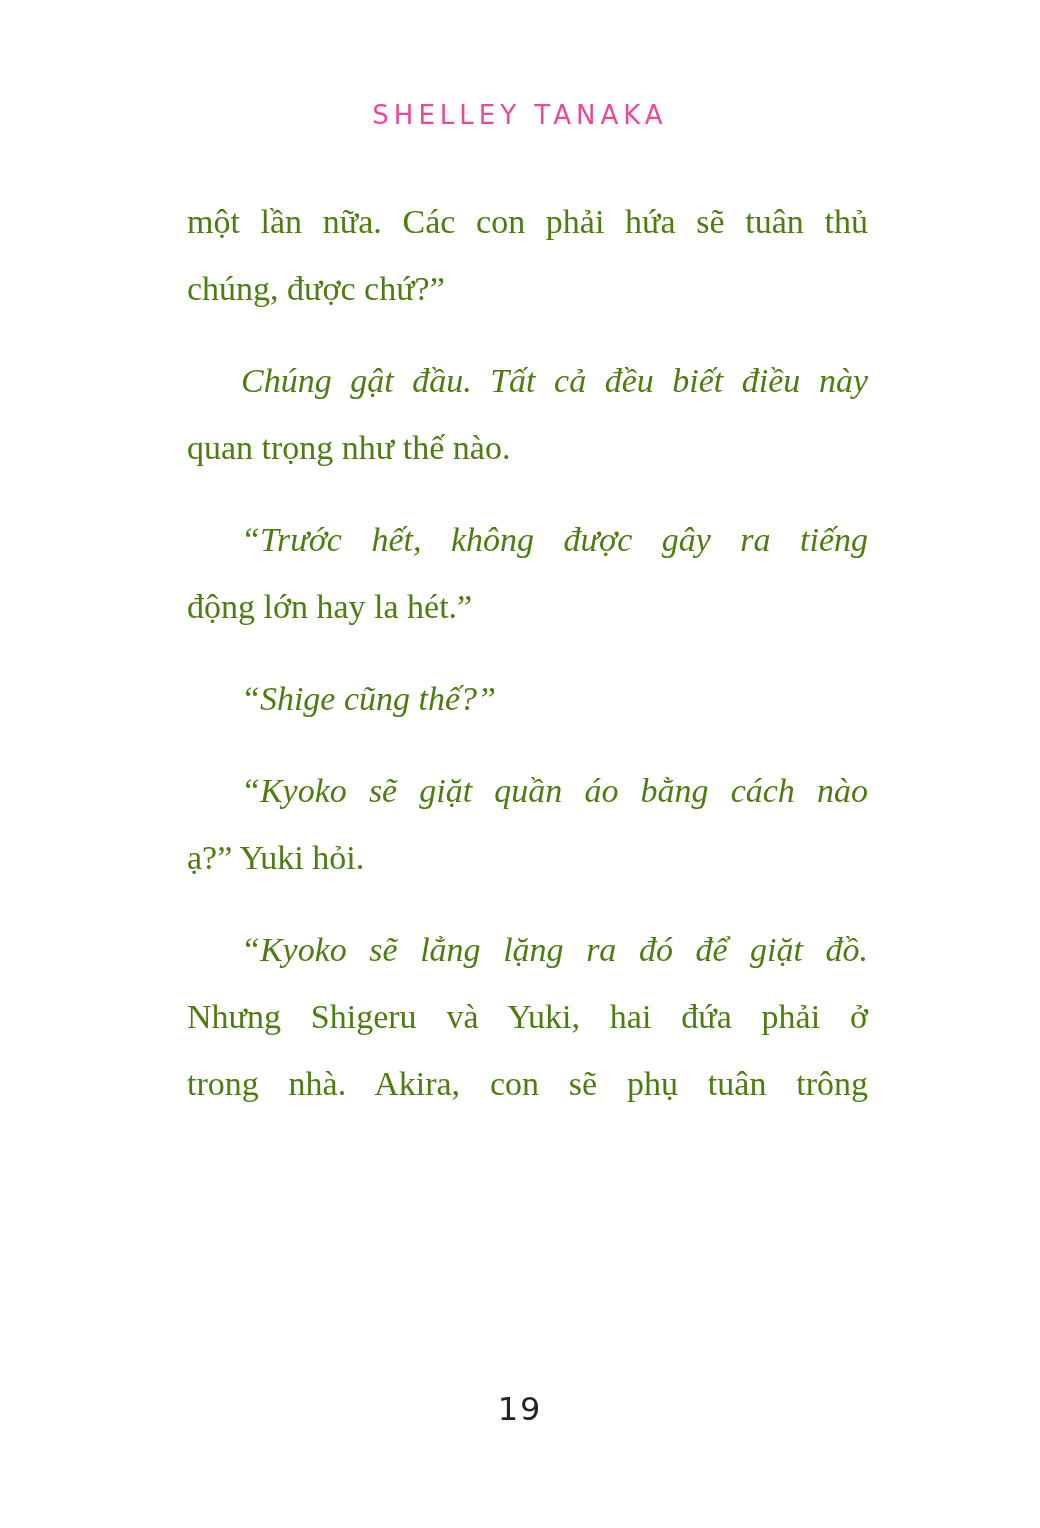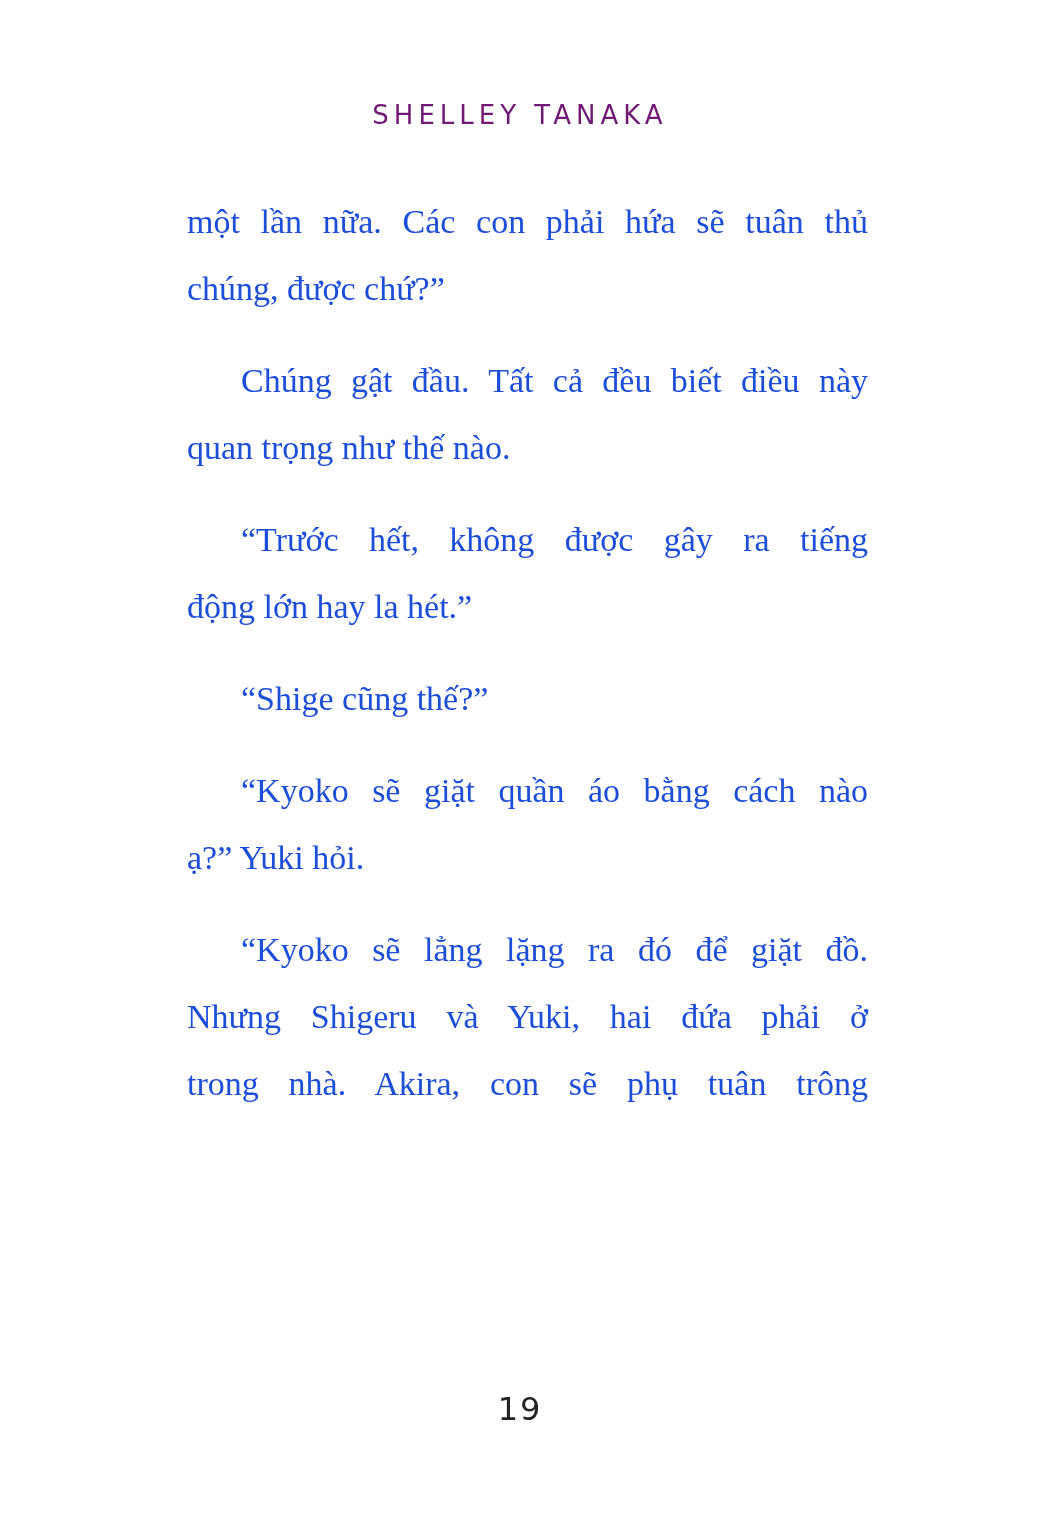--- a/index.html
+++ b/index.html
@@ -19,49 +19,50 @@
   .running-head {
     position: absolute;
     top: 101px;
     left: 0;
     right: 0;
     text-align: center;
     font-family: "DejaVu Sans", sans-serif;
     font-size: 26px;
     line-height: 1.1;
     letter-spacing: 5px;
-    color: #701a75;
+    color: #ec4899;
   }
   .body-text {
     position: absolute;
     top: 188px;
     left: 187px;
     width: 681px;
     font-family: "Liberation Serif", serif;
     font-size: 34px;
     line-height: 67px;
-    color: #1d4ed8;
+    color: #4d7c0f;
   }
   .para {
     margin: 0 0 25px 0;
   }
   .para:last-child {
     margin-bottom: 0;
   }
   .line {
     text-align: justify;
     text-align-last: justify;
     white-space: normal;
   }
   .line.ragged {
     text-align: left;
     text-align-last: left;
   }
   .line.indent {
     padding-left: 54px;
+    font-style: italic;
   }
   .folio {
     position: absolute;
     top: 1390px;
     left: 0;
     right: 0;
     text-align: center;
     font-family: "DejaVu Sans", sans-serif;
     font-size: 32px;
     line-height: 1.2;

